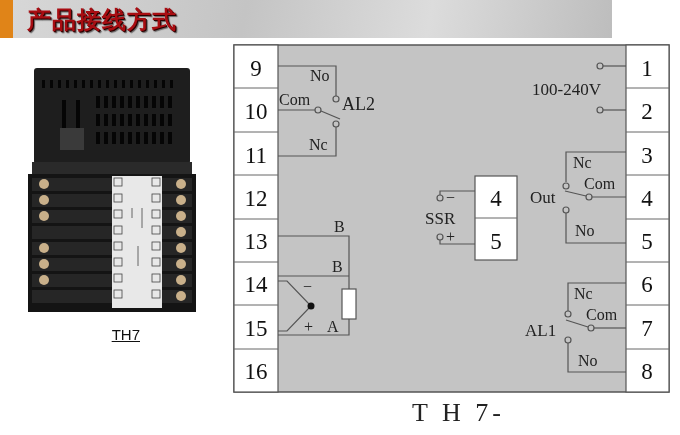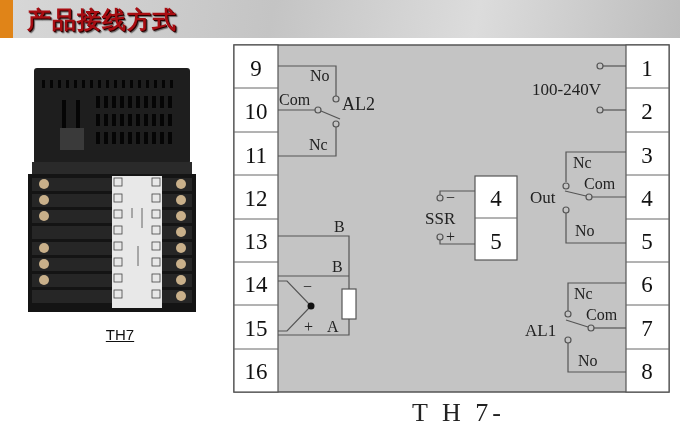--- a/index.html
+++ b/index.html
@@ -1,21 +1,21 @@
 <!DOCTYPE html>
 <html><head>
 <meta charset="utf-8">
 <style>
   html,body{margin:0;padding:0;}
   body{width:680px;height:435px;background:#ffffff;position:relative;overflow:hidden;font-family:"Liberation Serif",serif;}
-  .header{position:absolute;left:0;top:0;width:680px;height:38px;background:linear-gradient(100deg,#d8d8d8 0%,#c4c4c4 40%,#dcdcdc 70%,#bdbdbd 100%);}
+  .header{position:absolute;left:0;top:0;width:612px;height:38px;background:linear-gradient(100deg,#d8d8d8 0%,#c4c4c4 40%,#dcdcdc 70%,#bdbdbd 100%);}
   .header-accent{position:absolute;left:0;top:0;width:13px;height:38px;background:#e08418;}
   .header-title{position:absolute;left:27px;top:4px;font-family:"DejaVu Sans",sans-serif;font-weight:bold;font-size:24px;color:#a80d12;letter-spacing:1px;text-shadow:1px 1px 0 #2a0000,2px 2px 1px rgba(0,0,0,.5);}
   .device{position:absolute;left:28px;top:68px;width:168px;height:244px;}
-  .device-label{position:absolute;left:100px;top:326px;width:40px;text-align:center;font-family:"Liberation Sans",sans-serif;font-size:15px;color:#111;text-decoration:underline;}
+  .device-label{position:absolute;left:100px;top:326px;width:40px;text-align:right;font-family:"Liberation Sans",sans-serif;font-size:15px;color:#111;text-decoration:underline;}
   .diagram{position:absolute;left:0;top:0;width:680px;height:435px;}
   .tnum{font-family:"Liberation Serif",serif;font-size:23px;fill:#111;}
   .lbl{font-family:"Liberation Serif",serif;font-size:16px;fill:#222;}
   .caption{position:absolute;left:412px;top:398px;font-family:"Liberation Serif",serif;font-size:26px;color:#222;letter-spacing:4px;}
 </style>
 </head>
 <body>
 
 <div class="header">
   <div class="header-accent"></div>

